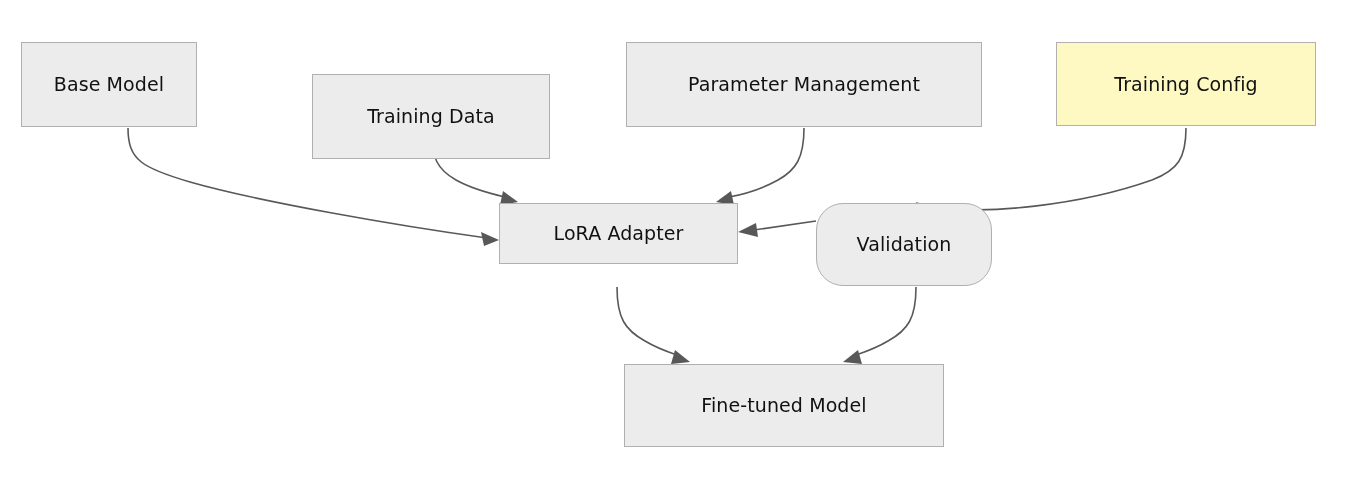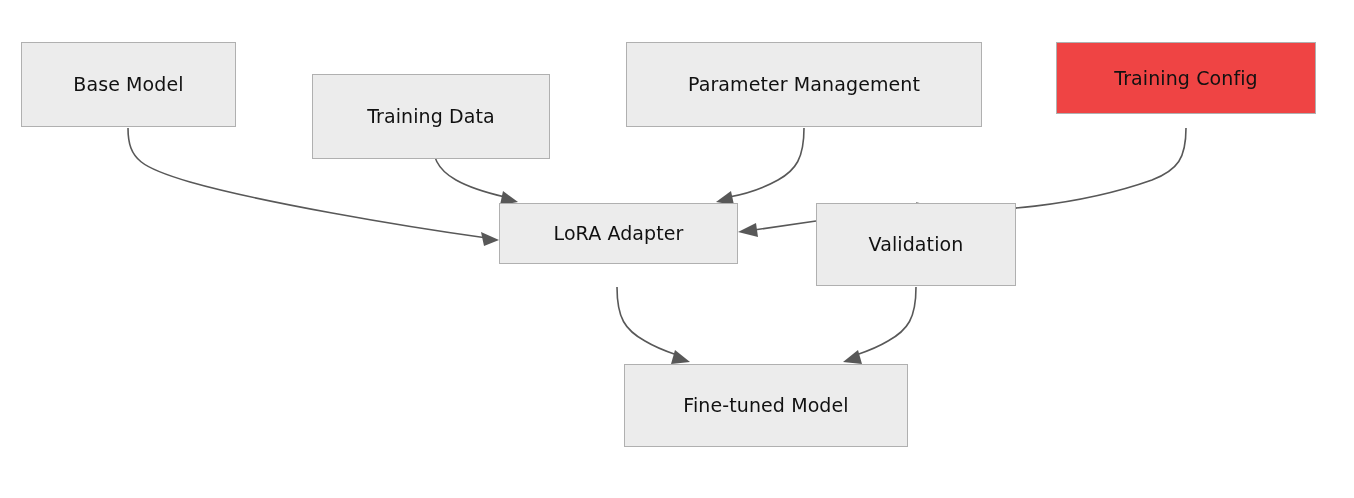--- a/index.html
+++ b/index.html
@@ -88,41 +88,41 @@
       <path class="edge-path" d="M 617 287 C 617 318 625 330 645 341 C 655 347 668 352 677 355" stroke="#585858"></path>
       <polygon class="edge-head" points="690,362 675,350 671,364" fill="#585858"></polygon>
     </g>
 
     <g>
       <path class="edge-path" d="M 916 287 C 916 318 908 330 888 341 C 878 347 865 352 856 355" stroke="#585858"></path>
       <polygon class="edge-head" points="843,362 858,350 862,364" fill="#585858"></polygon>
     </g>
   </svg>
 
-  <div class="node" id="node-base-model" style="left: 21px; top: 42px; width: 215px; height: 85px; background: rgb(236, 236, 236); border-color: rgb(176, 176, 176); color: rgb(17, 17, 17);">
+  <div class="node" id="node-base-model" style="left: 21px; top: 42px; width: 176px; height: 85px; background: rgb(236, 236, 236); border-color: rgb(176, 176, 176); color: rgb(17, 17, 17);">
     <span class="node-label">Base Model</span>
   </div>
 
   <div class="node" id="node-training-data" style="left: 312px; top: 42px; width: 238px; height: 85px; background: rgb(236, 236, 236); border-color: rgb(176, 176, 176); color: rgb(17, 17, 17); margin-top: 32px;">
     <span class="node-label">Training Data</span>
   </div>
 
   <div class="node" id="node-parameter-management" style="left: 626px; top: 42px; width: 356px; height: 85px; background: rgb(236, 236, 236); border-color: rgb(176, 176, 176); color: rgb(17, 17, 17);">
     <span class="node-label">Parameter Management</span>
   </div>
 
-  <div class="node" id="node-training-config" style="left: 1056px; top: 42px; width: 260px; height: 72px; background: #ef4444; border-color: rgb(176, 176, 176); color: rgb(17, 17, 17);">
+  <div class="node" id="node-training-config" style="left: 1056px; top: 42px; width: 260px; height: 84px; background: #fef9c3; border-color: rgb(176, 176, 176); color: rgb(17, 17, 17);">
     <span class="node-label">Training Config</span>
   </div>
 
   <div class="node" id="node-lora-adapter" style="left: 499px; top: 203px; width: 239px; height: 61px; background: rgb(236, 236, 236); border-color: rgb(176, 176, 176); color: rgb(17, 17, 17);">
     <span class="node-label">LoRA Adapter</span>
   </div>
 
-  <div class="node" id="node-validation" style="left: 816px; top: 203px; width: 200px; height: 83px; background: rgb(236, 236, 236); border-color: rgb(176, 176, 176); color: rgb(17, 17, 17);">
+  <div class="node" id="node-validation" style="left: 816px; top: 203px; width: 176px; height: 83px; background: rgb(236, 236, 236); border-color: rgb(176, 176, 176); color: rgb(17, 17, 17); border-radius: 27px;">
     <span class="node-label">Validation</span>
   </div>
 
-  <div class="node" id="node-finetuned-model" style="left: 624px; top: 364px; width: 284px; height: 83px; background: rgb(236, 236, 236); border-color: rgb(176, 176, 176); color: rgb(17, 17, 17);">
+  <div class="node" id="node-finetuned-model" style="left: 624px; top: 364px; width: 320px; height: 83px; background: rgb(236, 236, 236); border-color: rgb(176, 176, 176); color: rgb(17, 17, 17);">
     <span class="node-label">Fine-tuned Model</span>
   </div>
 
 </div>
 
 </body></html>

